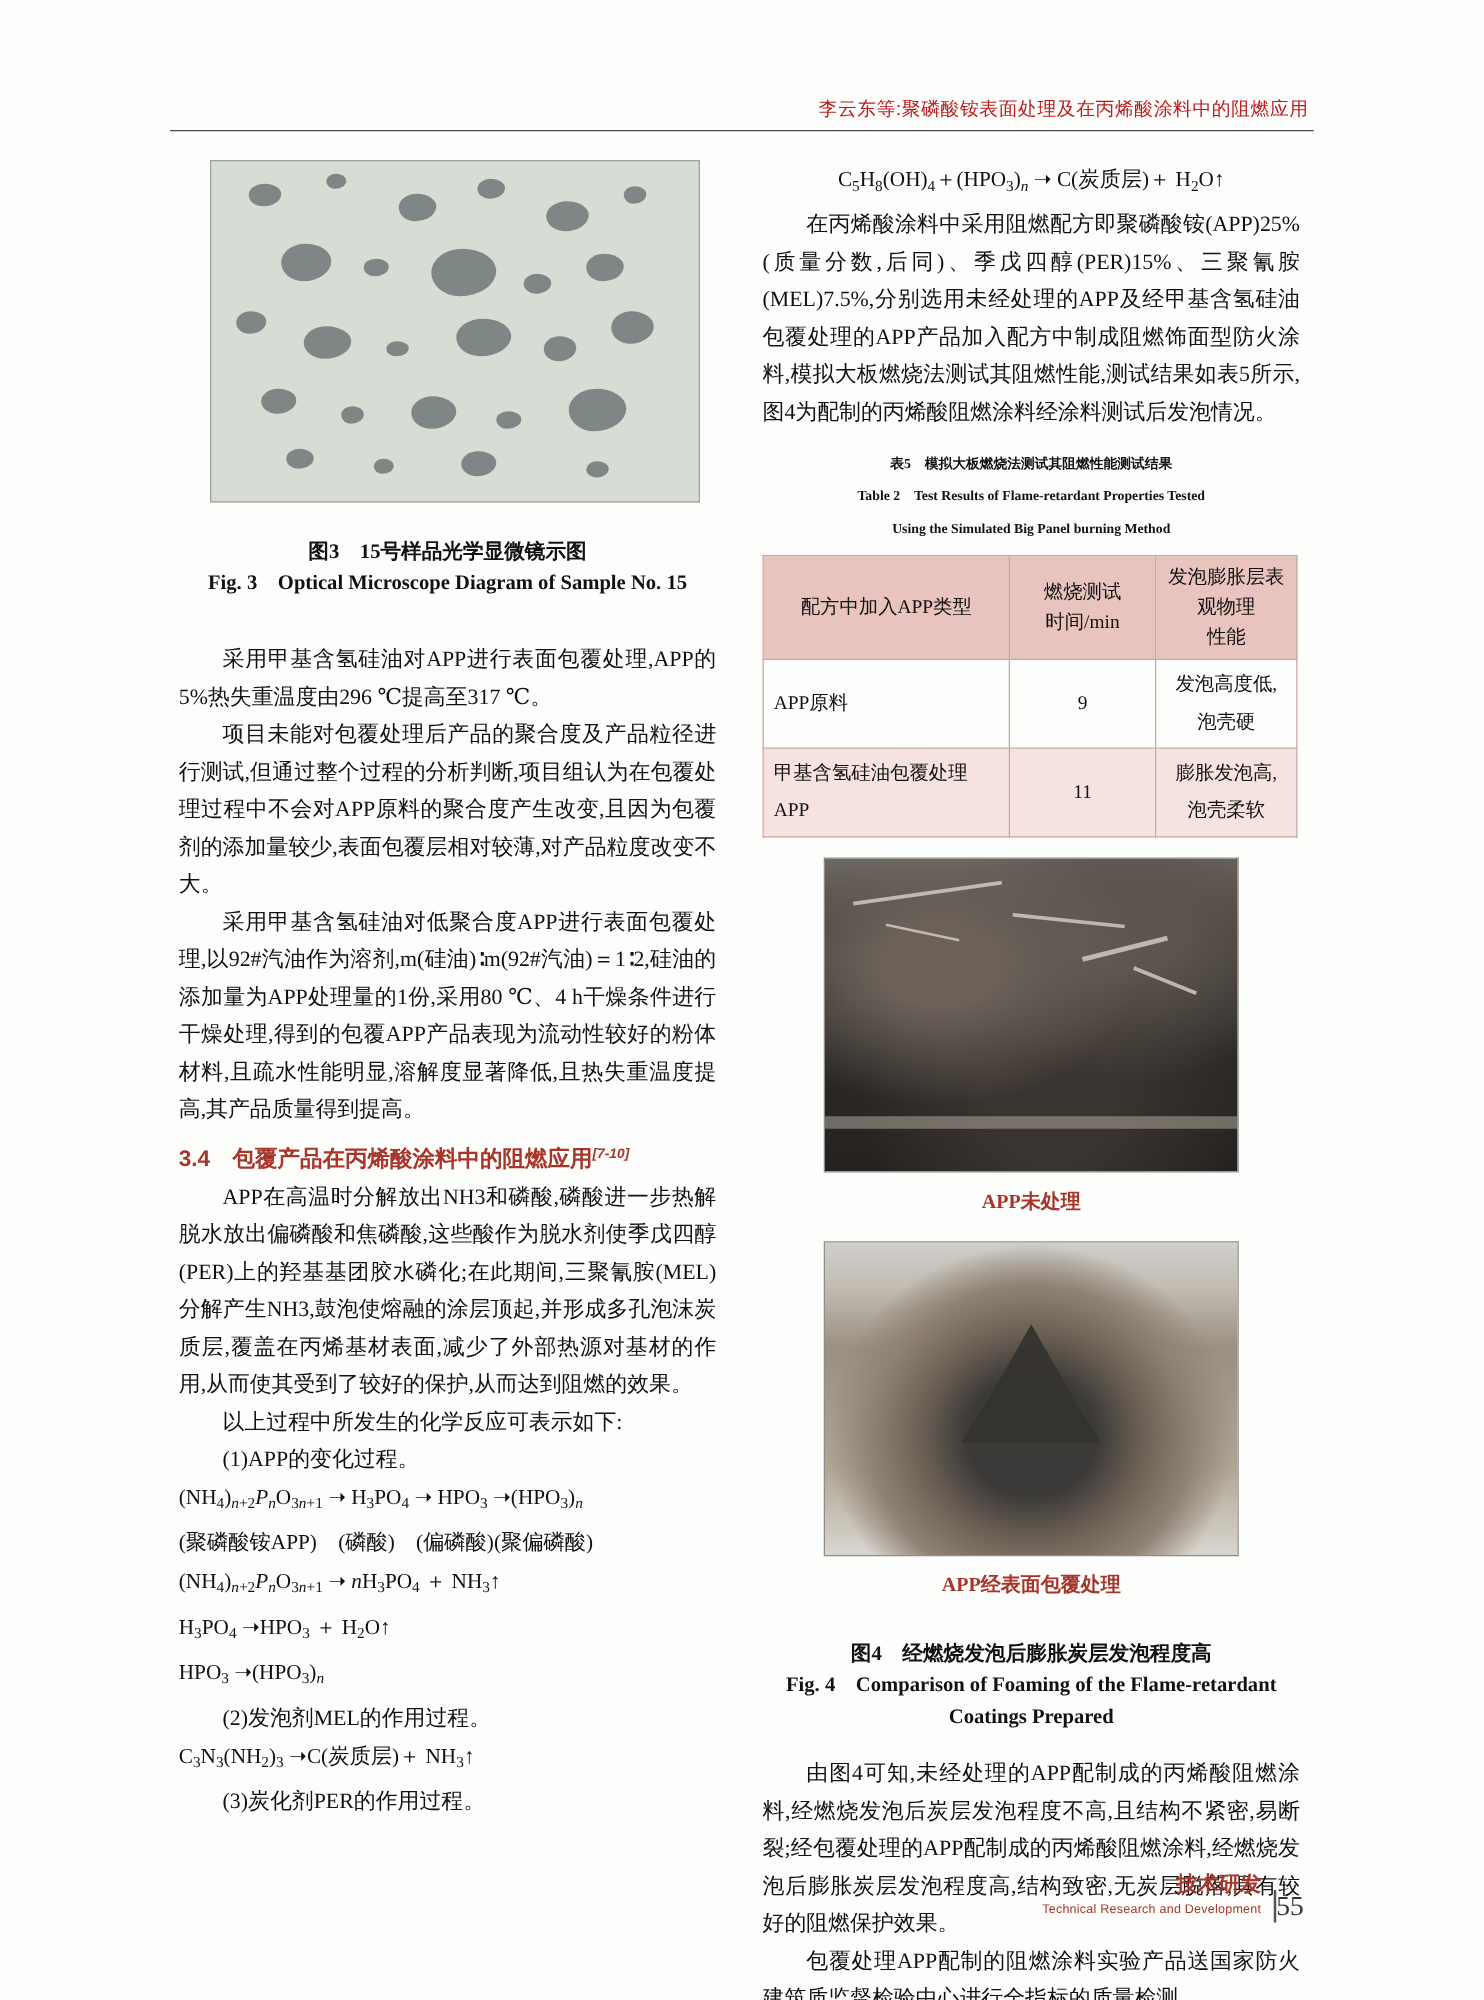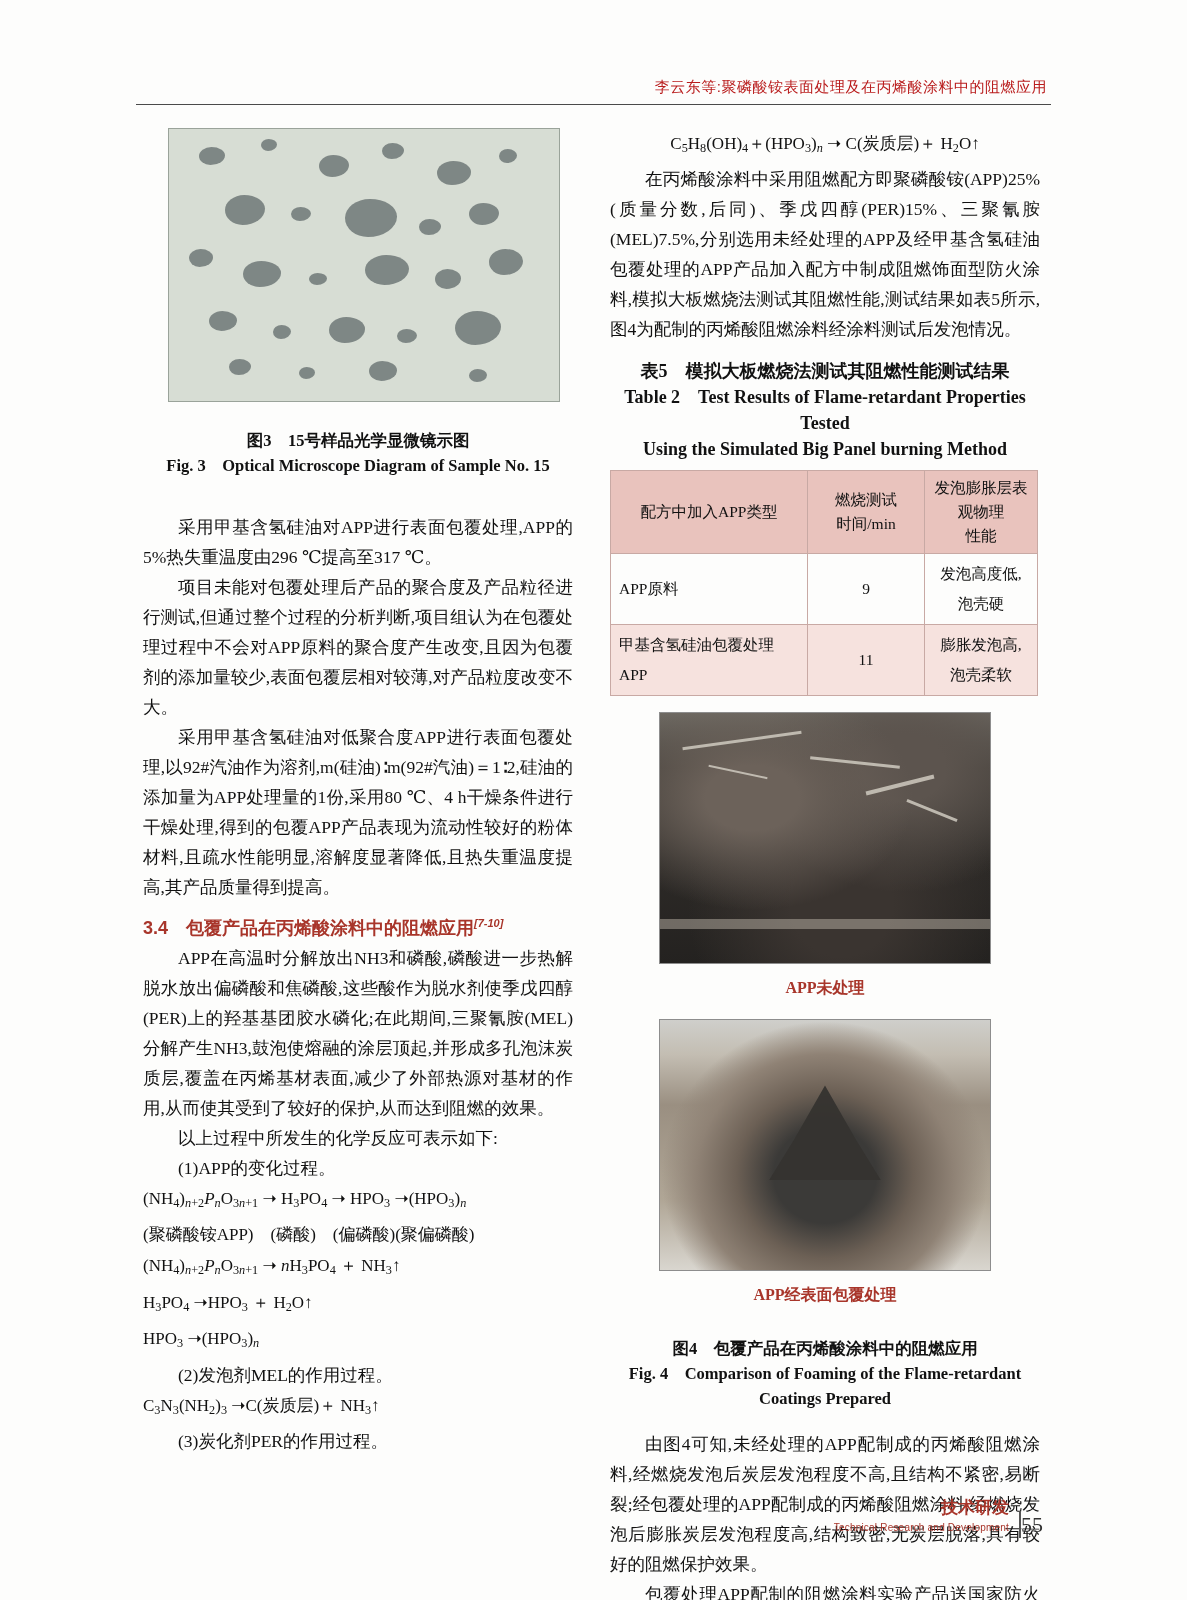--- a/index.html
+++ b/index.html
@@ -104,21 +104,21 @@
     line-height: 31px;
   }
   .formula.center { text-align: center; }
   sub { font-size: 0.72em; vertical-align: -0.28em; }
   .ital { font-style: italic; }
 
   
   .tbl-title {
     text-align: center;
     font-weight: bold;
-    font-size: 18px;
+    font-size: 11px;
     line-height: 26px;
     margin-top: 14px;
   }
   table.t5 {
     border-collapse: collapse;
     width: 428px;
     margin-top: 8px;
     font-size: 15.5px;
   }
   table.t5 td, table.t5 th {
@@ -337,21 +337,21 @@
       <div class="crack" style="left:0px;top:206px;width:330px;height:10px;background:#b9b2a6;opacity:0.5;"></div>
     </div>
     <div class="photo-label">APP未处理</div>
 
     <div class="photo photo-b">
       <div class="mound"></div>
     </div>
     <div class="photo-label">APP经表面包覆处理</div>
 
     <div class="fig-cap">
-      <div>图4　包覆产品在丙烯酸涂料中的阻燃应用</div>
+      <div>图4　经燃烧发泡后膨胀炭层发泡程度高</div>
       <div class="en">Fig. 4　Comparison of Foaming of the Flame-retardant</div>
       <div class="en">Coatings Prepared</div>
     </div>
 
     <div style="height:18px;"></div>
 
     <p class="para">由图4可知,未经处理的APP配制成的丙烯酸阻燃涂料,经燃烧发泡后炭层发泡程度不高,且结构不紧密,易断裂;经包覆处理的APP配制成的丙烯酸阻燃涂料,经燃烧发泡后膨胀炭层发泡程度高,结构致密,无炭层脱落,具有较好的阻燃保护效果。</p>
     <p class="para">包覆处理APP配制的阻燃涂料实验产品送国家防火建筑质监督检验中心进行全指标的质量检测,</p>
   </div>
 

